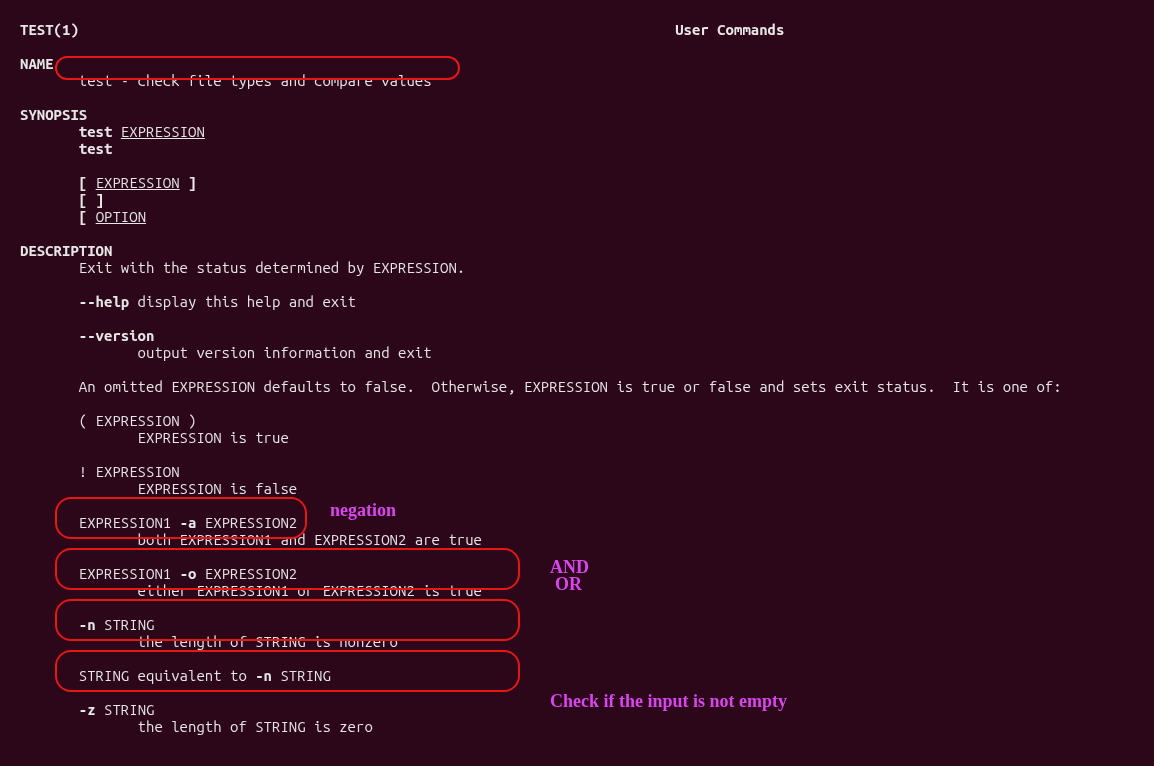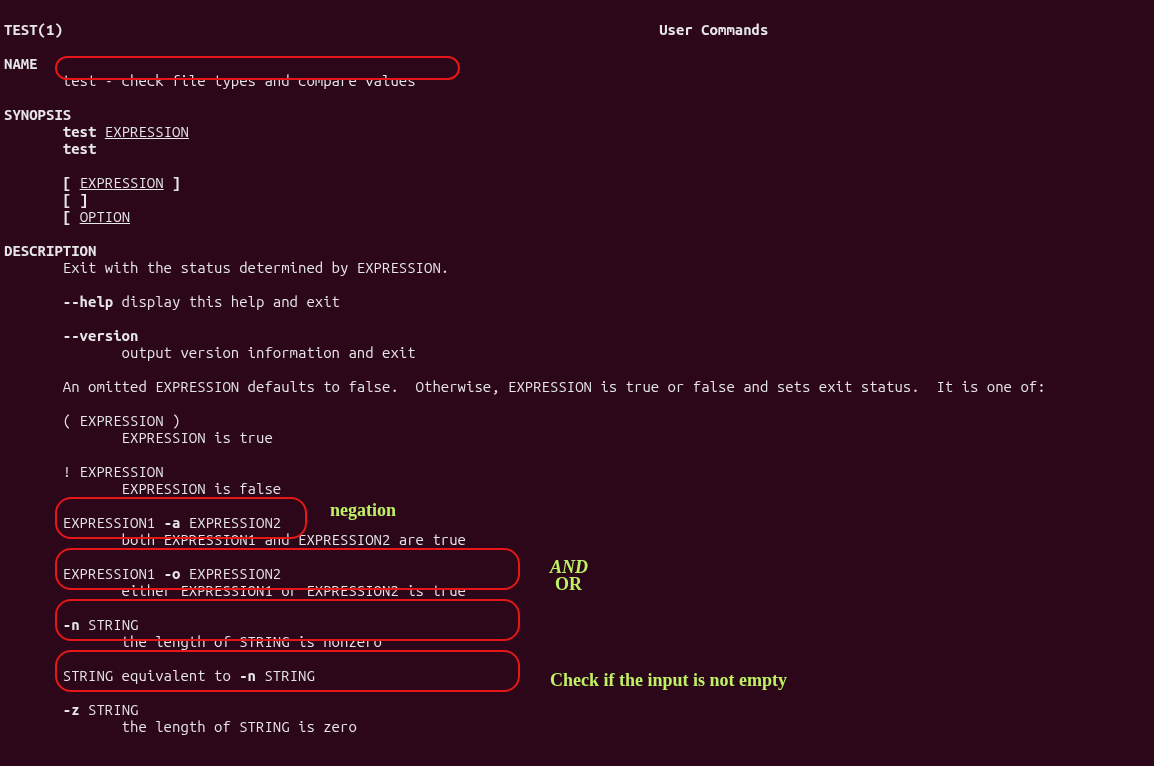--- a/index.html
+++ b/index.html
@@ -8,36 +8,36 @@
     width: 1154px;
     height: 766px;
     background: #2c071a;
     font-family: "Ubuntu Mono", "DejaVu Sans Mono", "Consolas", monospace;
     font-size: 15px;
     line-height: 17px;
     color: #e6e6e6;
     overflow: hidden;
   }
   .page {
-    padding: 4px 4px;
+    padding: 4px 20px;
     white-space: pre;
     position: relative;
   }
   .bold { font-weight: bold; }
   .underline { text-decoration: underline; }
   .callout {
     position: absolute;
     border: 2.5px solid #e61717;
     border-radius: 16px;
     pointer-events: none;
     box-sizing: border-box;
   }
   .annot {
     position: absolute;
-    color: #bef264;
+    color: #d946ef;
     font-family: Georgia, "Times New Roman", serif;
     font-weight: bold;
     font-size: 18px;
     white-space: nowrap;
   }
 </style>
 </head>
 <body>
 
 <div class="page">
@@ -85,15 +85,15 @@
               <span>the length of STRING is zero</span>
 </div>
 
 <div class="callout" style="left:55px; top:56px; width:405px; height:24px;"></div>
 <div class="callout" style="left:55px; top:497px; width:252px; height:42px;"></div>
 <div class="callout" style="left:55px; top:548px; width:465px; height:42px;"></div>
 <div class="callout" style="left:55px; top:599px; width:465px; height:42px;"></div>
 <div class="callout" style="left:55px; top:650px; width:465px; height:42px;"></div>
 
 <div class="annot" style="left:330px; top:502px;">negation</div>
-<div class="annot" style="left:550px; top:559px;font-style:italic;">AND</div>
+<div class="annot" style="left:550px; top:559px;">AND</div>
 <div class="annot" style="left:555px; top:576px;">OR</div>
-<div class="annot" style="left:550px; top:672px;">Check if the input is not empty</div>
+<div class="annot" style="left:550px; top:693px;">Check if the input is not empty</div>
 
 </body></html>

